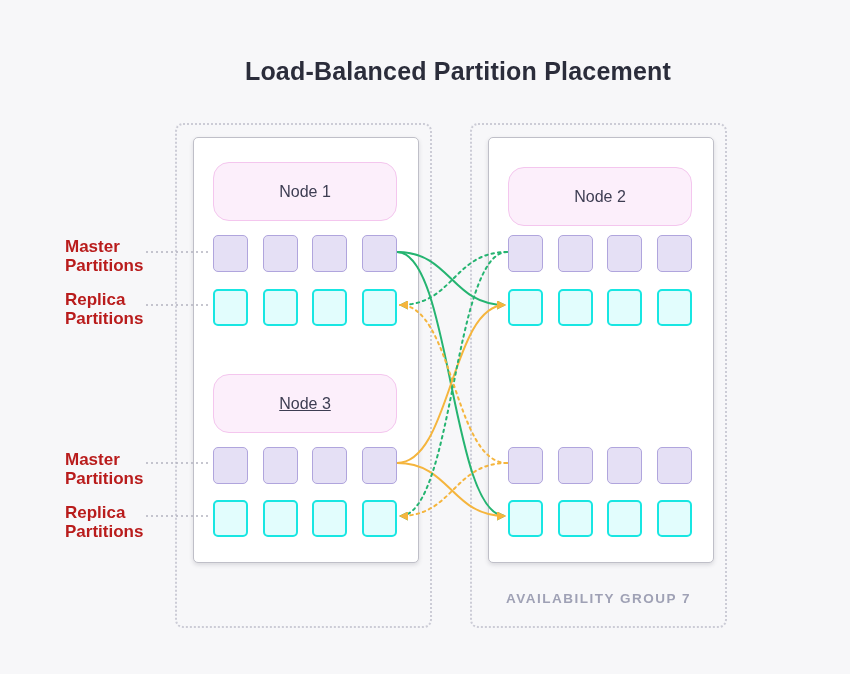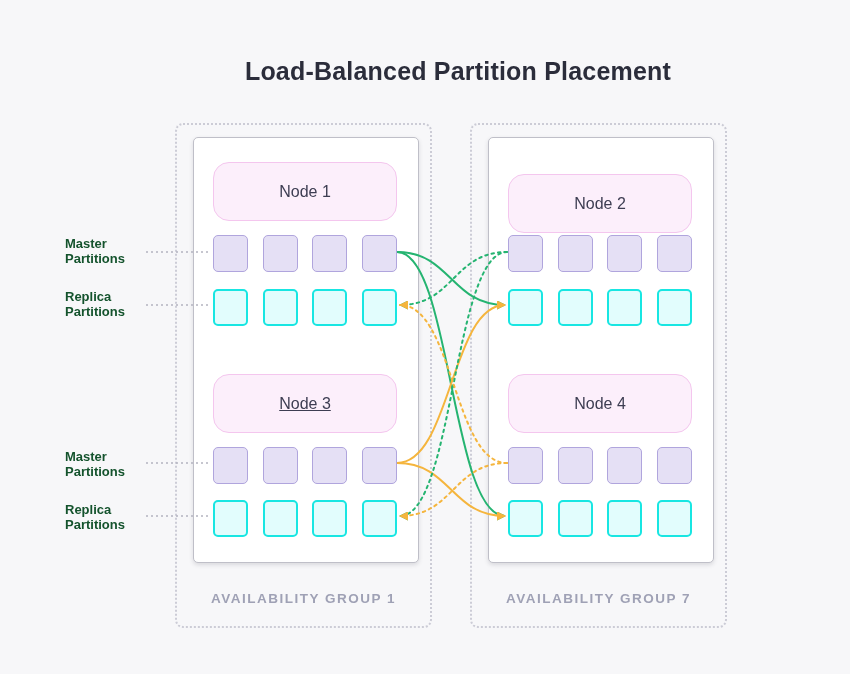--- a/index.html
+++ b/index.html
@@ -32,21 +32,21 @@
   }
   .prow {
     position:absolute; left:19px; width:184px; height:37px;
     display:flex; justify-content:space-between;
   }
   .cell { width:35px; height:37px; border-radius:5px; box-sizing:border-box; }
   .cell.master { background:#e5e0f5; border:1px solid #b0a5dd; }
   .cell.replica { background:#e2fdfd; border:2px solid #18e6e2; }
   .side-label {
     position:absolute; left:65px; width:86px;
-    font-size:13px; font-weight:700; color:#14532d; line-height:1.12;
+    font-size:17px; font-weight:700; color:#b91c1c; line-height:1.12;
   }
   svg.overlay { position:absolute; left:0; top:0; z-index:5; pointer-events:none; }
 </style>
 </head>
 <body>
 
 <div class="canvas">
   <div class="title">Load-Balanced Partition Placement</div>
   <div id="groups-root">
       <div class="group" style="left: 175px;">
@@ -71,38 +71,36 @@
             <div class="cell master"></div>
             <div class="cell master"></div>
           </div>
           <div class="prow" style="top: 362px;">
             <div class="cell replica"></div>
             <div class="cell replica"></div>
             <div class="cell replica"></div>
             <div class="cell replica"></div>
           </div>
         </div>
-        <div class="group-label">AVAILABILITY GROUP 1</div>
       </div>
       <div class="group" style="left: 470px;">
         <div class="card">
-          <div class="node-header" style="top: 36px;">Node 2</div>
+          <div class="node-header" style="top: 29px;">Node 2</div>
           <div class="prow" style="top: 97px;">
             <div class="cell master"></div>
             <div class="cell master"></div>
             <div class="cell master"></div>
             <div class="cell master"></div>
           </div>
           <div class="prow" style="top: 151px;">
             <div class="cell replica"></div>
             <div class="cell replica"></div>
             <div class="cell replica"></div>
             <div class="cell replica"></div>
           </div>
-          <div class="node-header" style="top: 236px;">Node 4</div>
           <div class="prow" style="top: 309px;">
             <div class="cell master"></div>
             <div class="cell master"></div>
             <div class="cell master"></div>
             <div class="cell master"></div>
           </div>
           <div class="prow" style="top: 362px;">
             <div class="cell replica"></div>
             <div class="cell replica"></div>
             <div class="cell replica"></div>

